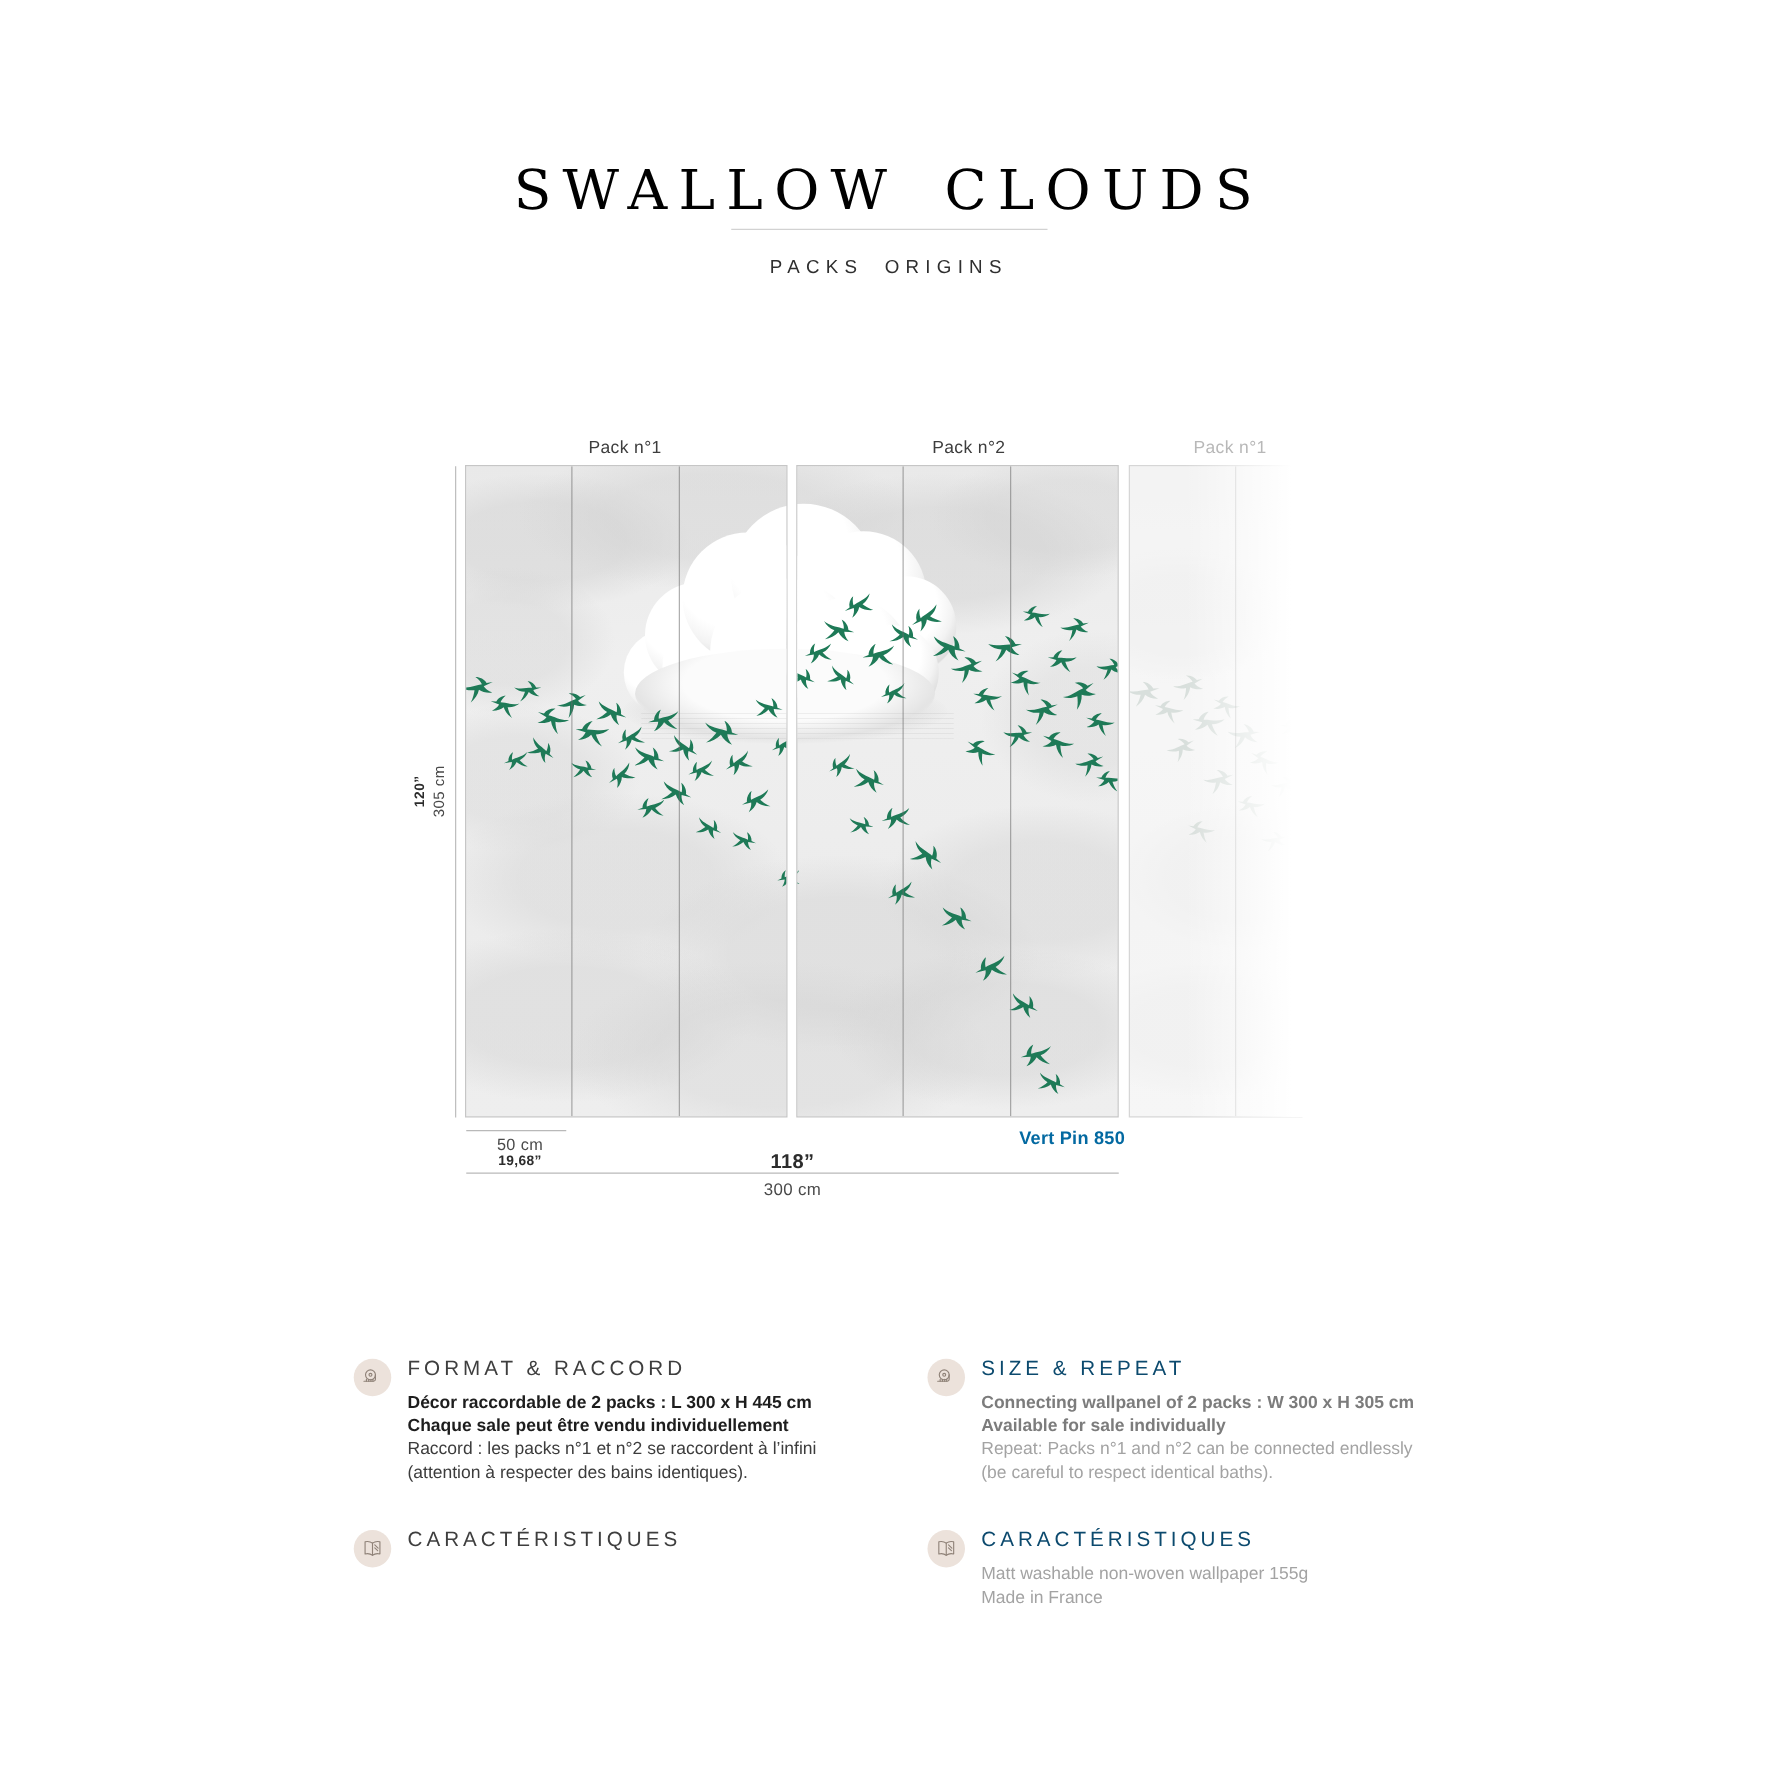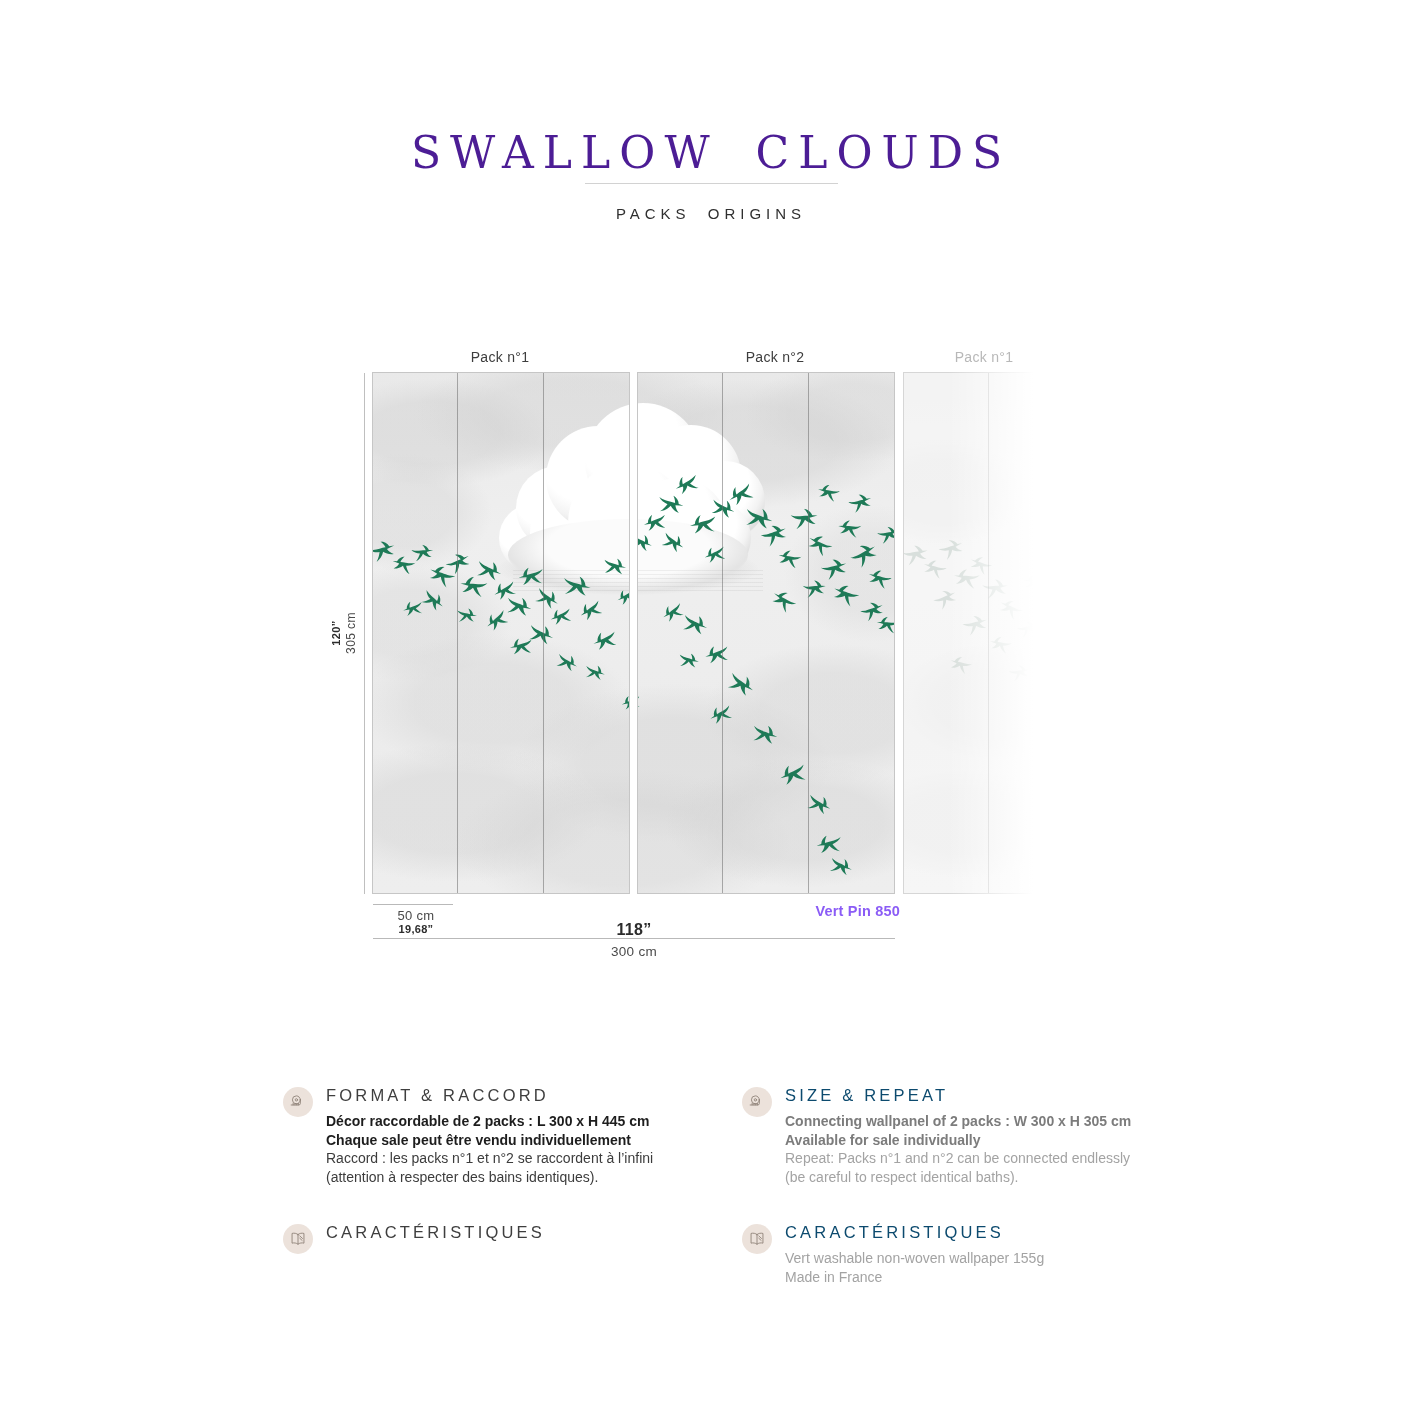--- a/index.html
+++ b/index.html
@@ -1,21 +1,21 @@
 <!DOCTYPE html>
 <html><head>
 <meta charset="utf-8">
 <style>
   html,body{margin:0;padding:0;background:#ffffff;}
   .canvas{position:relative;width:1422px;height:1422px;background:#ffffff;overflow:hidden;
           font-family:"Liberation Sans",sans-serif;color:#2e2e2e;}
   
   .title{position:absolute;top:98px;left:0;width:100%;text-align:center;
          font-family:"DejaVu Serif",serif;font-weight:500;font-size:44px;
-         letter-spacing:9px;word-spacing:14px;color:#4c1d95;}
+         letter-spacing:9px;word-spacing:14px;color:#000000;}
   .title-rule{position:absolute;top:183px;left:585px;width:253px;height:1px;background:#d2d2d2;}
   .subtitle{position:absolute;top:205px;left:0;width:100%;text-align:center;
             font-size:15px;letter-spacing:5px;word-spacing:8px;color:#2f2f2f;}
   
   .pack-label{position:absolute;top:349px;height:18px;text-align:center;
               font-size:14px;letter-spacing:.3px;color:#3d3d3d;}
   .pack-label.faded{color:#b8b8b8;}
   .vline{position:absolute;left:364px;top:373px;width:1px;height:521px;background:#bfbfbf;}
   .vlabels{position:absolute;left:306px;top:616px;width:80px;height:34px;
            transform:rotate(-90deg);text-align:center;line-height:15px;}
@@ -47,21 +47,21 @@
   .mline{position:absolute;height:1px;background:#b9b9b9;}
   #m50line{left:373px;top:904px;width:80px;}
   #m300line{left:373px;top:938px;width:522px;}
   .mcm{position:absolute;text-align:center;font-size:13px;color:#4a4a4a;letter-spacing:.3px;}
   .min{position:absolute;text-align:center;font-size:11px;font-weight:700;color:#2c2c2c;letter-spacing:.3px;}
   #m50cm{left:371px;top:908px;width:90px;}
   #m50in{left:371px;top:923px;width:90px;}
   #m300cm{left:534px;top:944px;width:200px;font-size:13.5px;}
   #m300in{left:534px;top:921px;width:200px;font-size:16px;text-align:center;}
   .colorway{position:absolute;left:700px;top:903px;width:200px;text-align:right;
-            font-size:14.5px;font-weight:700;color:#8b5cf6;letter-spacing:.2px;}
+            font-size:14.5px;font-weight:700;color:#0369a1;letter-spacing:.2px;}
   
   .sec{position:absolute;display:flex;gap:13px;align-items:flex-start;}
   .sec .bubble{flex:0 0 30px;width:30px;height:30px;border-radius:50%;background:#ece2db;
                display:flex;align-items:center;justify-content:center;margin-top:1px;}
   .sec .bubble svg{stroke:#8f8278;fill:none;stroke-width:1;stroke-linecap:round;stroke-linejoin:round;}
   .sec h2{margin:0 0 7px 0;font-size:16.5px;font-weight:500;letter-spacing:3.2px;color:#3e3e3e;}
   .sec .ln{font-size:14px;line-height:18.6px;color:#3c3c3c;}
   .sec .ln.b{font-weight:700;color:#1d1d1d;}
   .sec.muted h2{color:#0c4a6e;}
   .sec.muted .ln{color:#a3a3a3;}
@@ -612,19 +612,19 @@
     <div class="bubble">
       <svg width="18" height="18" viewBox="0 0 20 20">
           <path d="M10 5 C8.2 3.6 5.8 3.2 3.4 3.8 V14.6 C5.8 14 8.2 14.4 10 15.8 C11.8 14.4 14.2 14 16.6 14.6 V3.8 C14.2 3.2 11.8 3.6 10 5 Z"></path>
           <path d="M10 5 V15.8"></path>
           <path d="M12 6.6 L15 9.4 M12 9.2 L14.6 11.6"></path>
         </svg>
     </div>
     <div>
         <h2>CARACTÉRISTIQUES</h2>
         <div class="lines">
-          <div class="ln">Vert washable non-woven wallpaper 155g</div>
+          <div class="ln">Matt washable non-woven wallpaper 155g</div>
           <div class="ln">Made in France</div>
         </div>
       </div>
   </div>
 
 </div>
 
 </body></html>

